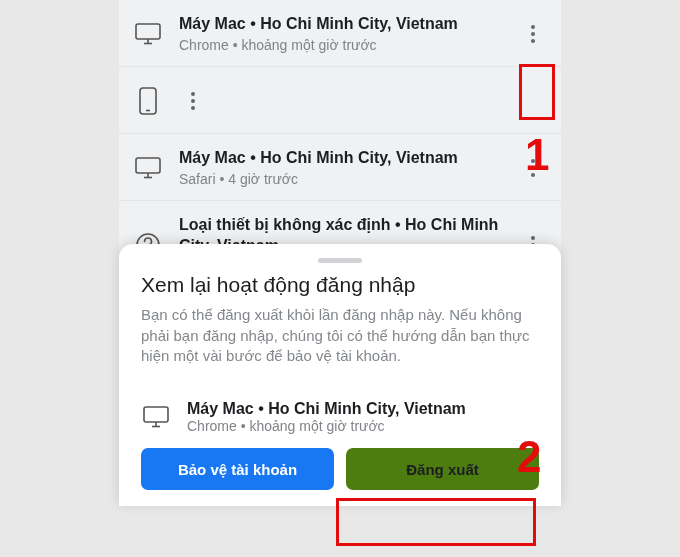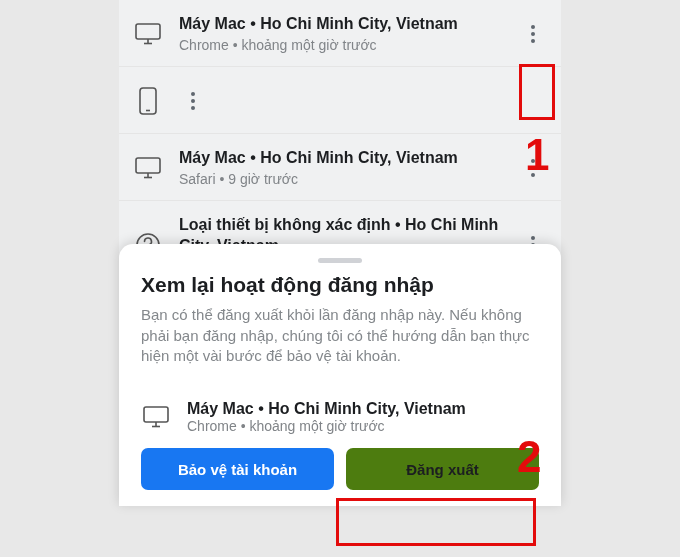--- a/index.html
+++ b/index.html
@@ -104,21 +104,21 @@
   }
   .grabber {
     width: 44px;
     height: 5px;
     background: #d0d2d6;
     border-radius: 3px;
     margin: 0 auto 10px auto;
   }
   .sheet-title {
     font-size: 21px;
-    font-weight: 700;
+    font-weight: 400;
     color: #1c1e21;
     margin-bottom: 8px;
   }
   .sheet-desc {
     font-size: 15px;
     color: #84888c;
     line-height: 1.35;
     margin-bottom: 34px;
   }
   .sheet-device {
@@ -206,21 +206,21 @@
     <div class="session-item">
       <div class="session-icon">
         <svg width="26" height="24" viewBox="0 0 26 24" fill="none" stroke="currentColor" stroke-width="1.6">
             <rect x="1" y="2" width="24" height="15" rx="2"></rect>
             <line x1="9" y1="21.5" x2="17" y2="21.5"></line>
             <line x1="13" y1="17" x2="13" y2="21.5"></line>
           </svg>
       </div>
       <div class="session-text">
         <div class="session-title">Máy Mac • Ho Chi Minh City, Vietnam</div>
-        <div class="session-sub">Safari • 9 giờ trước</div>
+        <div class="session-sub">Safari • 4 giờ trước</div>
       </div>
       <div class="kebab">
           <span></span>
           <span></span>
           <span></span>
         </div>
     </div>
 
     <div class="session-item">
       <div class="session-icon">

